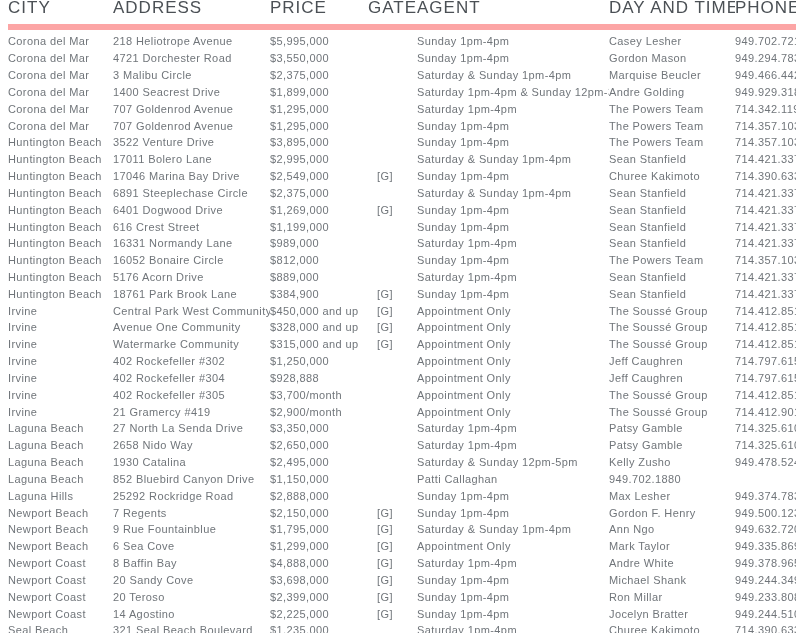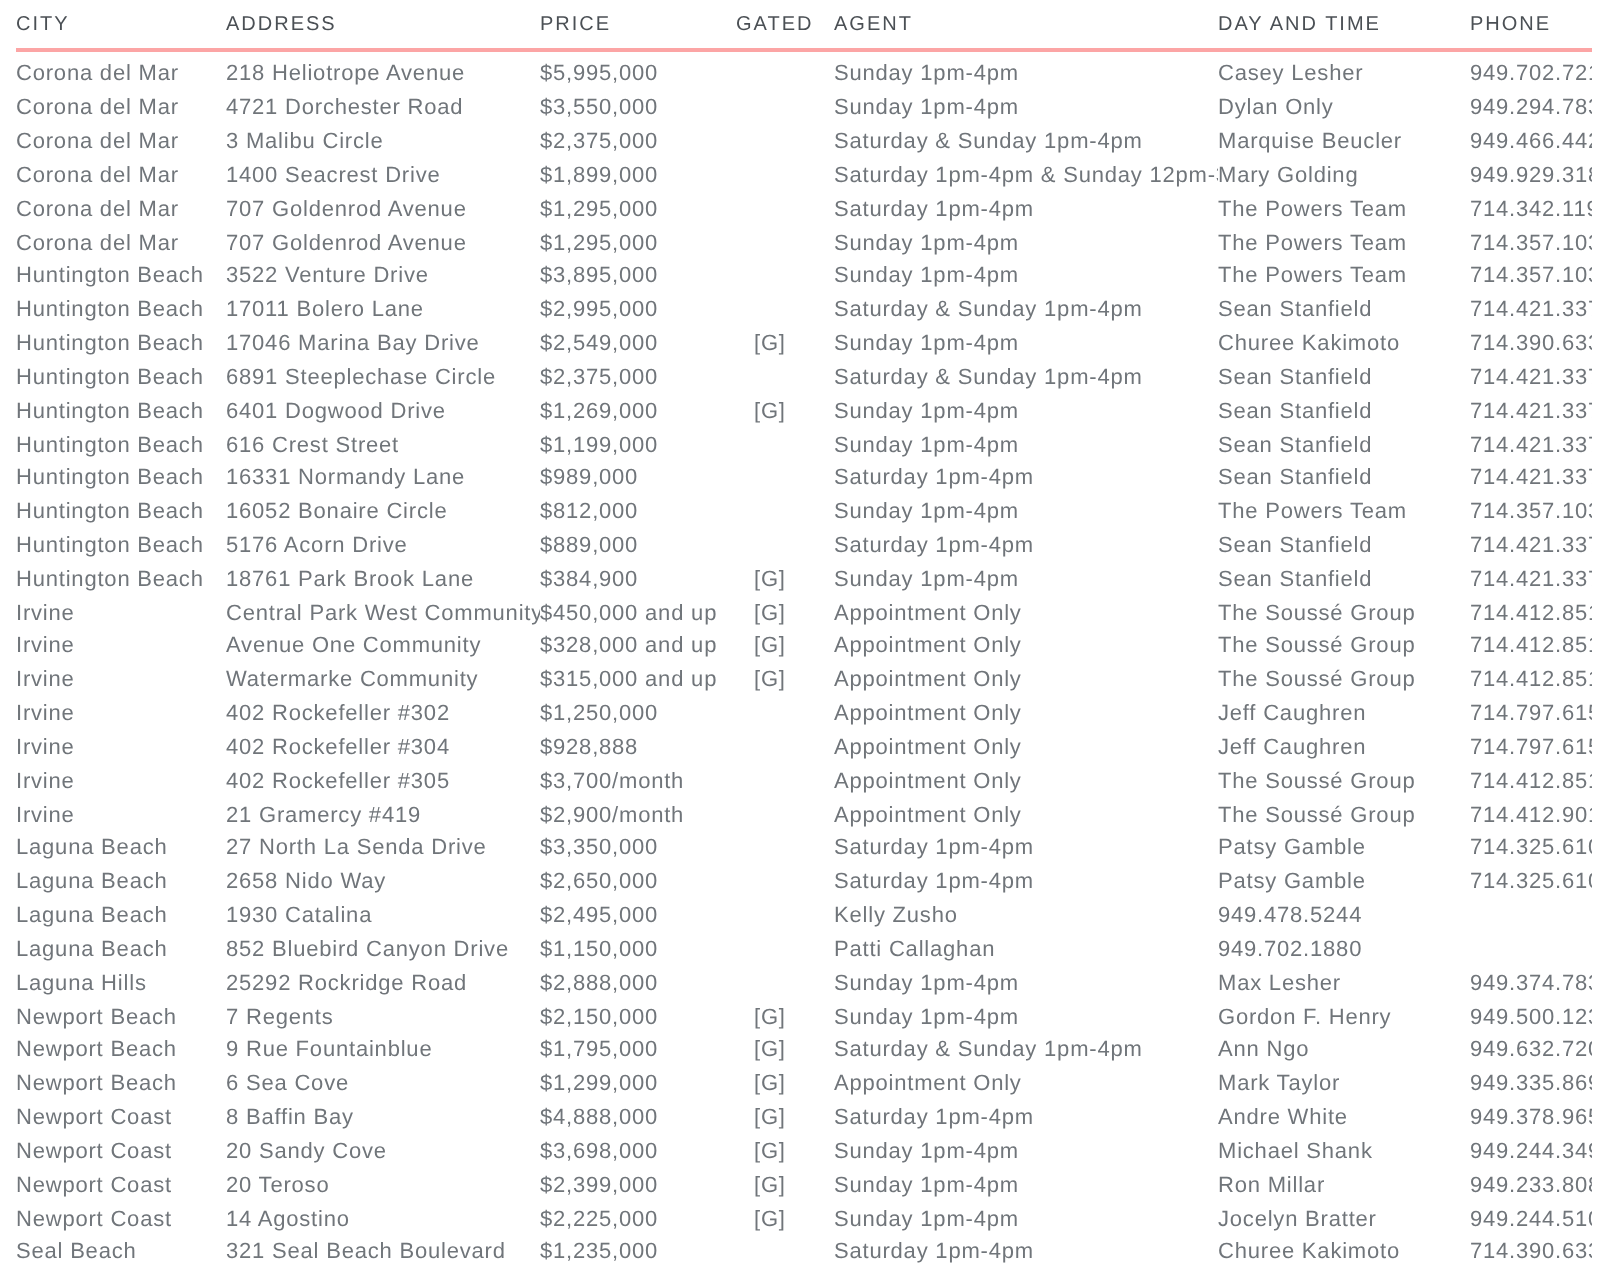--- a/index.html
+++ b/index.html
@@ -17,23 +17,23 @@
     box-sizing: border-box;
     padding: 0 4px 0 8px;
   }
   .grid-row {
     display: grid;
     grid-template-columns: 105px 157px 98px 49px 192px 126px 1fr;
     align-items: center;
   }
   .header-row {
     height: 24px;
-    border-bottom: 2px solid #fca5a5;
+    border-bottom: 6px solid #fca5a5;
     color: #4b5055;
-    font-size: 10px;
+    font-size: 17px;
     letter-spacing: 1px;
     font-weight: 400;
     align-items: end;
   }
   .header-row .cell { padding-bottom: 6px; }
   .tbody { margin-top: 3px; }
   .data-row {
     height: 16.84px;
     font-size: 11px;
     letter-spacing: 0.4px;
@@ -72,41 +72,41 @@
       <div class="cell agent">Casey Lesher</div>
       <div class="cell phone">949.702.7211</div>
     </div>
 
     <div class="grid-row data-row">
       <div class="cell city">Corona del Mar</div>
       <div class="cell address">4721 Dorchester Road</div>
       <div class="cell price">$3,550,000</div>
       <div class="cell gated"></div>
       <div class="cell daytime">Sunday 1pm-4pm</div>
-      <div class="cell agent">Dylan Only</div>
+      <div class="cell agent">Gordon Mason</div>
       <div class="cell phone">949.294.7832</div>
     </div>
 
     <div class="grid-row data-row">
       <div class="cell city">Corona del Mar</div>
       <div class="cell address">3 Malibu Circle</div>
       <div class="cell price">$2,375,000</div>
       <div class="cell gated"></div>
       <div class="cell daytime">Saturday &amp; Sunday 1pm-4pm</div>
       <div class="cell agent">Marquise Beucler</div>
       <div class="cell phone">949.466.4429</div>
     </div>
 
     <div class="grid-row data-row">
       <div class="cell city">Corona del Mar</div>
       <div class="cell address">1400 Seacrest Drive</div>
       <div class="cell price">$1,899,000</div>
       <div class="cell gated"></div>
       <div class="cell daytime">Saturday 1pm-4pm &amp; Sunday 12pm-3pm</div>
-      <div class="cell agent">Mary Golding</div>
+      <div class="cell agent">Andre Golding</div>
       <div class="cell phone">949.929.3184</div>
     </div>
 
     <div class="grid-row data-row">
       <div class="cell city">Corona del Mar</div>
       <div class="cell address">707 Goldenrod Avenue</div>
       <div class="cell price">$1,295,000</div>
       <div class="cell gated"></div>
       <div class="cell daytime">Saturday 1pm-4pm</div>
       <div class="cell agent">The Powers Team</div>
@@ -311,20 +311,21 @@
       <div class="cell daytime">Saturday 1pm-4pm</div>
       <div class="cell agent">Patsy Gamble</div>
       <div class="cell phone">714.325.6103</div>
     </div>
 
     <div class="grid-row data-row">
       <div class="cell city">Laguna Beach</div>
       <div class="cell address">1930 Catalina</div>
       <div class="cell price">$2,495,000</div>
       <div class="cell gated"></div>
+      <div class="cell daytime">Saturday &amp; Sunday 12pm-5pm</div>
       <div class="cell agent">Kelly Zusho</div>
       <div class="cell phone">949.478.5244</div>
     </div>
 
     <div class="grid-row data-row">
       <div class="cell city">Laguna Beach</div>
       <div class="cell address">852 Bluebird Canyon Drive</div>
       <div class="cell price">$1,150,000</div>
       <div class="cell gated"></div>
       <div class="cell agent">Patti Callaghan</div>

